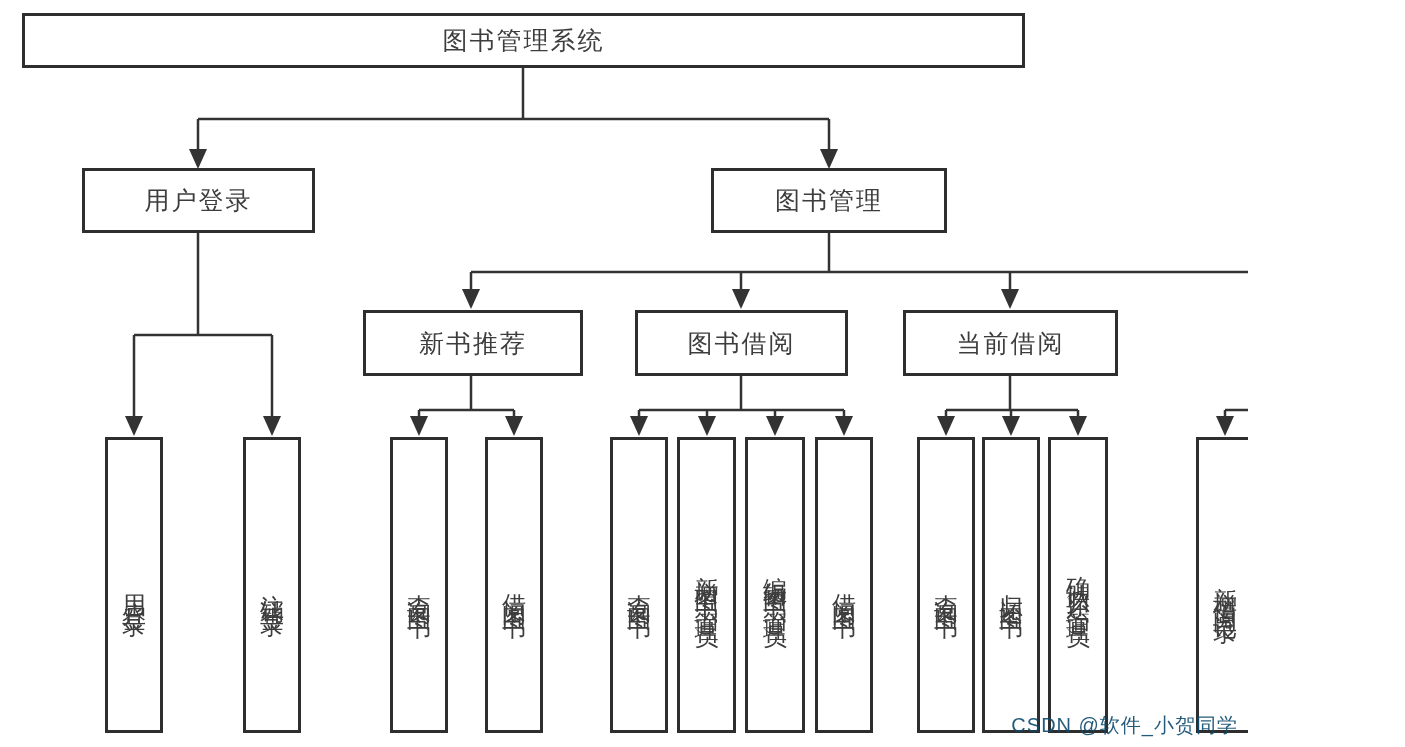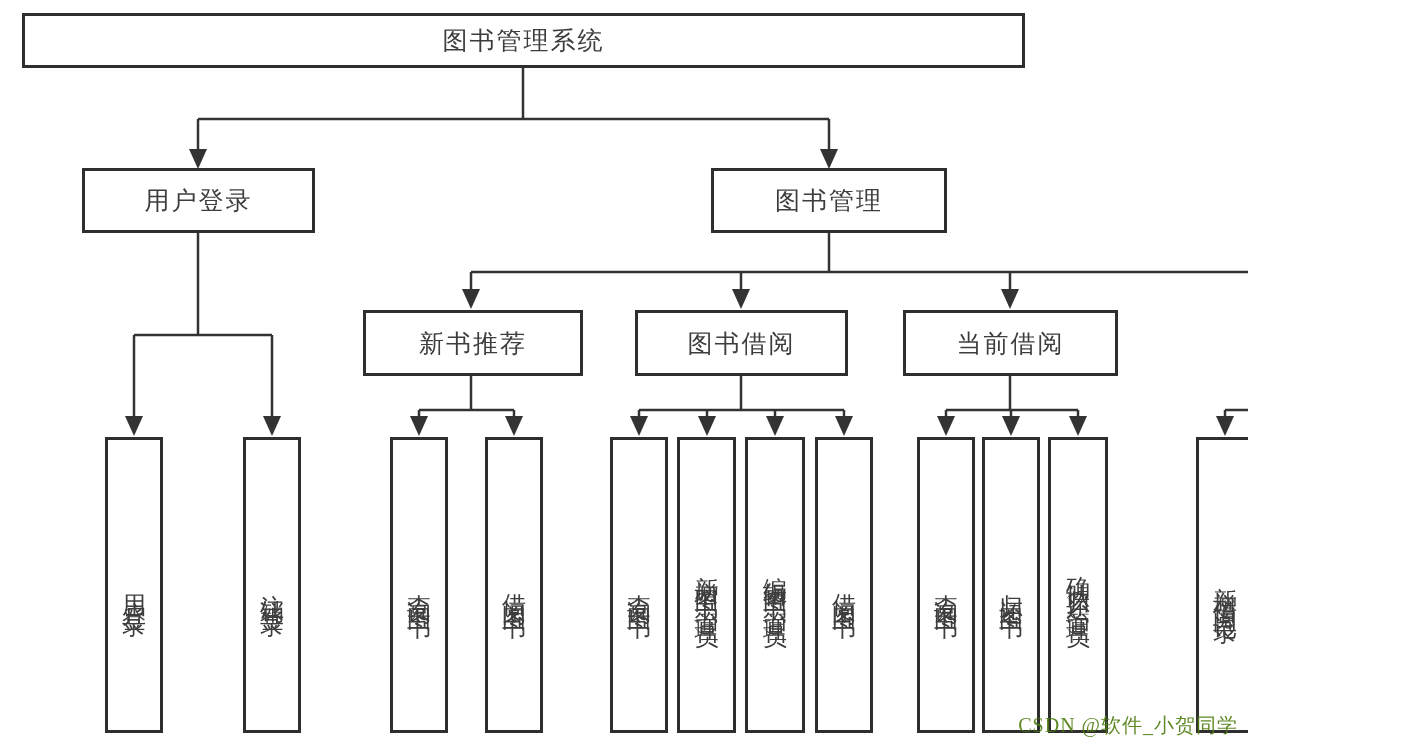--- a/index.html
+++ b/index.html
@@ -2,21 +2,21 @@
 <html><head>
 <meta charset="utf-8">
 <style>
   html, body { margin: 0; padding: 0; background: #ffffff; }
   .canvas {
     position: relative;
     width: 1248px;
     height: 747px;
     background: #ffffff;
     overflow: hidden;
-    font-family: Liberation Serif, serif;
+    font-family: Liberation Sans, sans-serif;
   }
   svg.connectors {
     position: absolute;
     left: 0; top: 0;
     width: 1405px; height: 747px;
     z-index: 1;
   }
   .box {
     position: absolute;
     box-sizing: border-box;
@@ -37,21 +37,21 @@
     letter-spacing: 7px;
     margin-bottom: -7px;
     white-space: nowrap;
   }
   .watermark {
     position: absolute;
     top: 712px;
     right: 10px;
     font-size: 20px;
     letter-spacing: 1px;
-    color: #4d7c0f;
+    color: #0c4a6e;
     opacity: 0.9;
     z-index: 3;
     white-space: nowrap;
   }
 </style>
 </head>
 <body>
 
 <div class="canvas">
 

